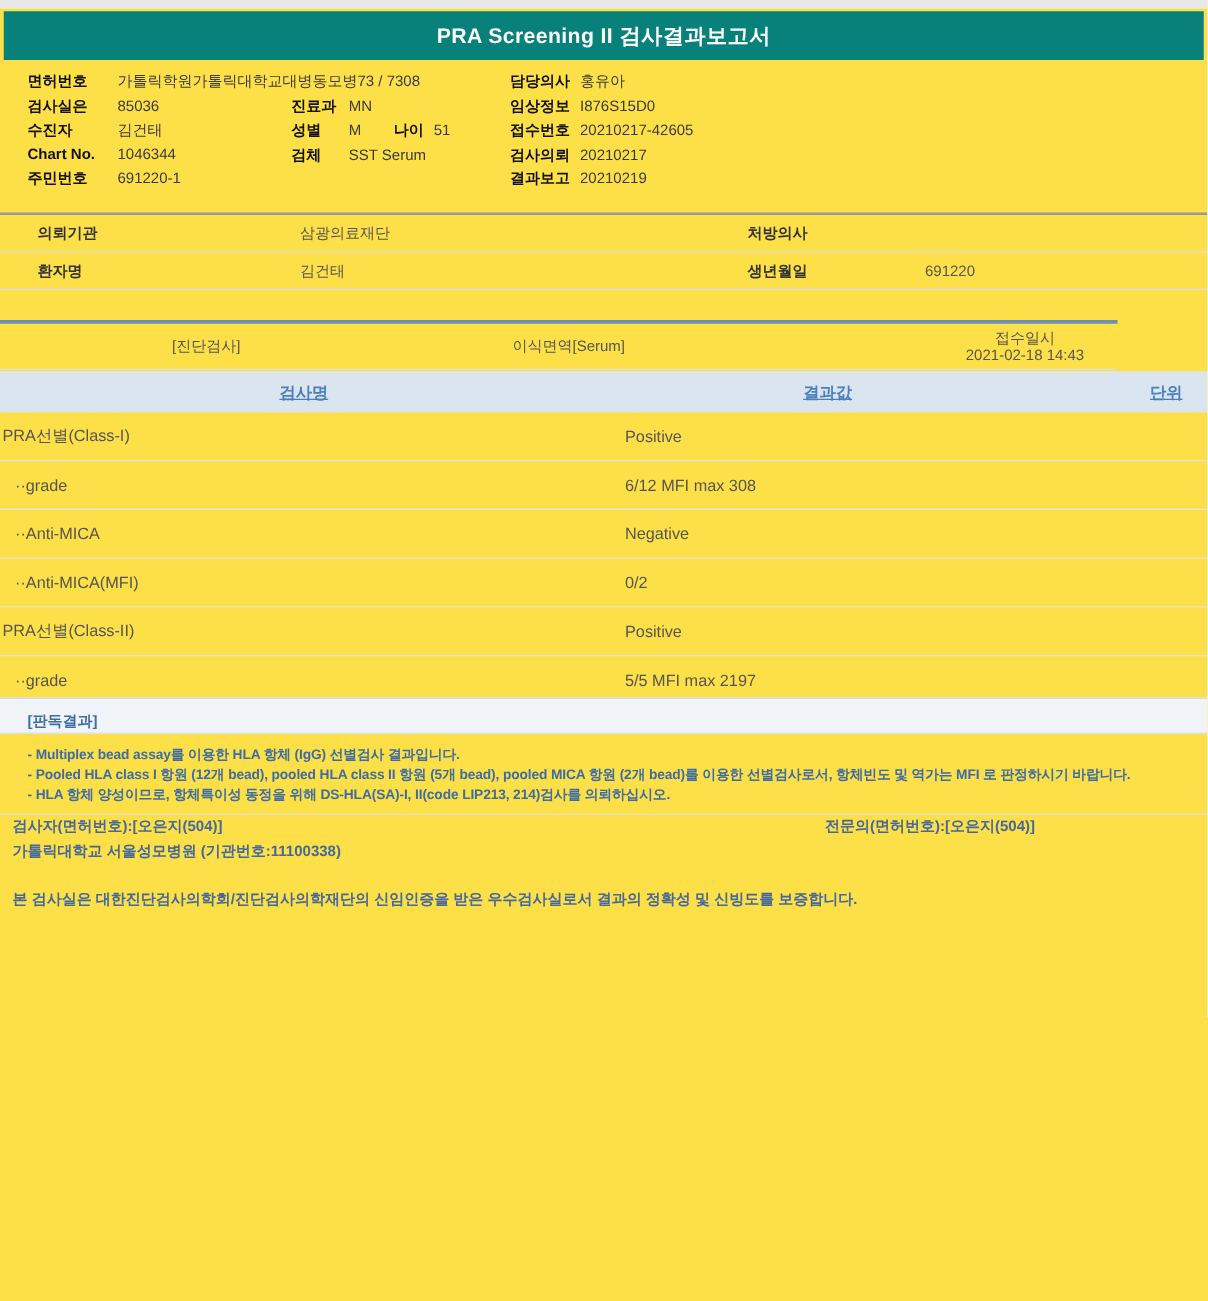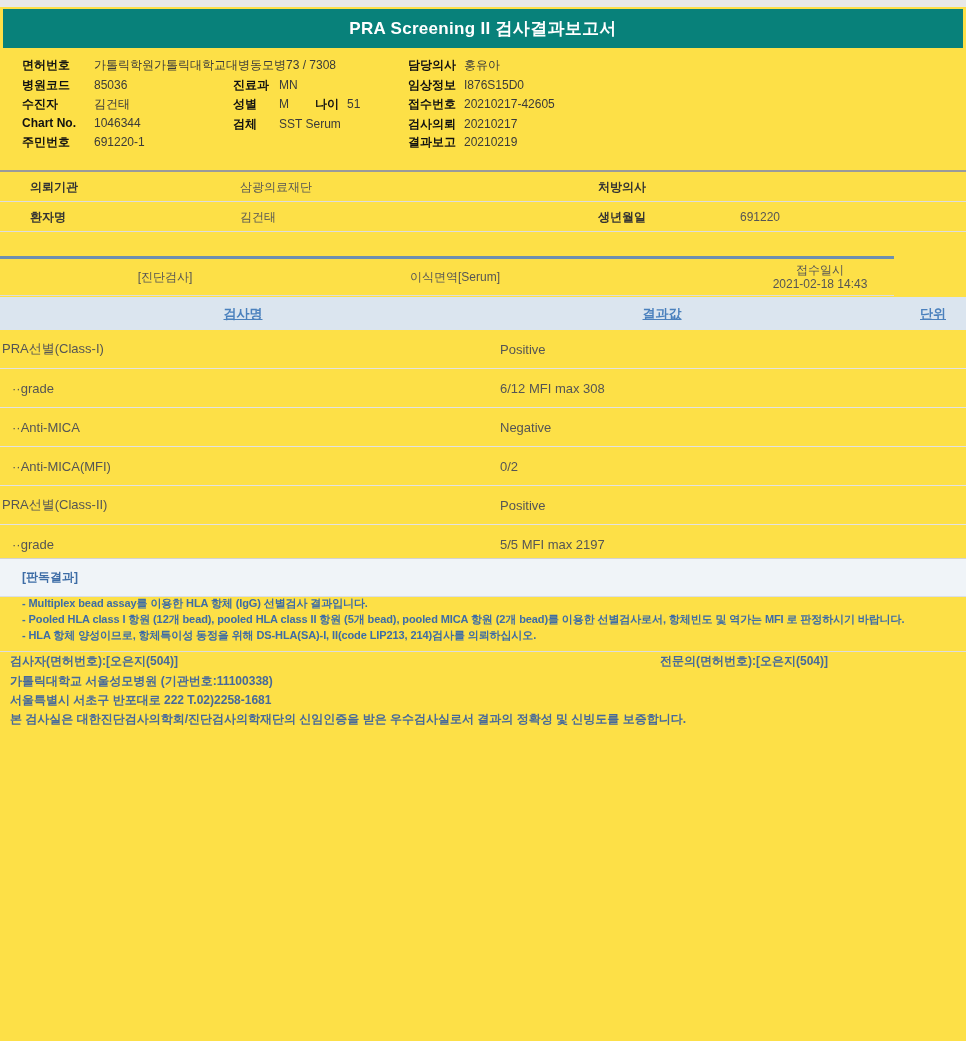--- a/index.html
+++ b/index.html
@@ -40,23 +40,23 @@
   .rhead span{position:absolute;top:50%;font-size:13px;font-weight:bold;color:#4A80BD;white-space:nowrap;text-decoration:underline;}
   .rh-name{left:243px;transform:translate(-50%,-50%);}
   .rh-value{left:662px;transform:translate(-50%,-50%);}
   .rh-unit{right:20px;transform:translateY(-50%);}
   .rrows{position:absolute;top:330px;left:0;width:966px;}
   .rrow{position:relative;height:38px;border-bottom:1px solid #e2e2e2;font-size:13px;color:#555;}
   .rrow span{position:absolute;top:50%;transform:translateY(-50%);white-space:nowrap;}
   .rn{left:2px;} .rn.ind{left:12px;} .rv{left:500px;}
 
   
-  .interp-head{position:absolute;top:558px;left:0;width:966px;height:39px;background:#F0F4F8;
+  .interp-head{position:absolute;top:558px;left:0;width:966px;height:29px;background:#F0F4F8;
                border-top:1px solid #d2d2d2;border-bottom:1px solid #dadfe6;box-sizing:border-box;
-               display:flex;align-items:center;}
+               display:flex;align-items:flex-end;}
   .interp-head span{margin-left:22px;font-size:12px;font-weight:bold;color:#3D6CA6;}
   .notes{position:absolute;top:589px;left:0;width:966px;height:63px;border-bottom:1px solid #ddd;box-sizing:border-box;}
   .note{position:absolute;left:22px;font-size:11px;font-weight:bold;color:#3D6CA6;
         white-space:nowrap;letter-spacing:-0.1px;}
   .n1{top:7px;} .n2{top:23px;} .n3{top:39px;}
 
   
   .footer{position:absolute;top:652px;left:0;width:966px;height:80px;}
   .footer span{position:absolute;font-size:12px;font-weight:bold;color:#46699B;white-space:nowrap;}
   .ft1a{left:10px;top:1px;} .ft1b{left:660px;top:1px;}
@@ -71,21 +71,21 @@
 
   <div class="title-bar">
     <span class="title">PRA Screening II 검사결과보고서</span>
   </div>
 
   <div class="f" style="top:57px;left:22px">
     <span class="fl w72">면허번호</span>
     <span class="fv">가톨릭학원가톨릭대학교대병동모병73 / 7308</span>
   </div>
   <div class="f" style="top:77px;left:22px">
-    <span class="fl w72">병원코드</span>
+    <span class="fl w72">검사실은</span>
     <span class="fv">85036</span>
   </div>
   <div class="f" style="top:96px;left:22px">
     <span class="fl w72">수진자</span>
     <span class="fv">김건태</span>
   </div>
   <div class="f" style="top:116px;left:22px">
     <span class="fl w72">Chart No.</span>
     <span class="fv">1046344</span>
   </div>
@@ -194,17 +194,16 @@
   <div class="notes">
     <div class="note n1">- Multiplex bead assay를 이용한 HLA 항체 (IgG) 선별검사 결과입니다.</div>
     <div class="note n2">- Pooled HLA class I 항원 (12개 bead), pooled HLA class II 항원 (5개 bead), pooled MICA 항원 (2개 bead)를 이용한 선별검사로서, 항체빈도 및 역가는 MFI 로 판정하시기 바랍니다.</div>
     <div class="note n3">- HLA 항체 양성이므로, 항체특이성 동정을 위해 DS-HLA(SA)-I, II(code LIP213, 214)검사를 의뢰하십시오.</div>
   </div>
 
   <div class="footer">
     <span class="ft1a">검사자(면허번호):[오은지(504)]</span>
     <span class="ft1b">전문의(면허번호):[오은지(504)]</span>
     <span class="ft2">가톨릭대학교 서울성모병원 (기관번호:11100338)</span>
-    <span class="ft3">서울특별시 서초구 반포대로 222 T.02)2258-1681</span>
     <span class="ft4">본 검사실은 대한진단검사의학회/진단검사의학재단의 신임인증을 받은 우수검사실로서 결과의 정확성 및 신빙도를 보증합니다.</span>
   </div>
 
 </div>
 
 </body></html>

